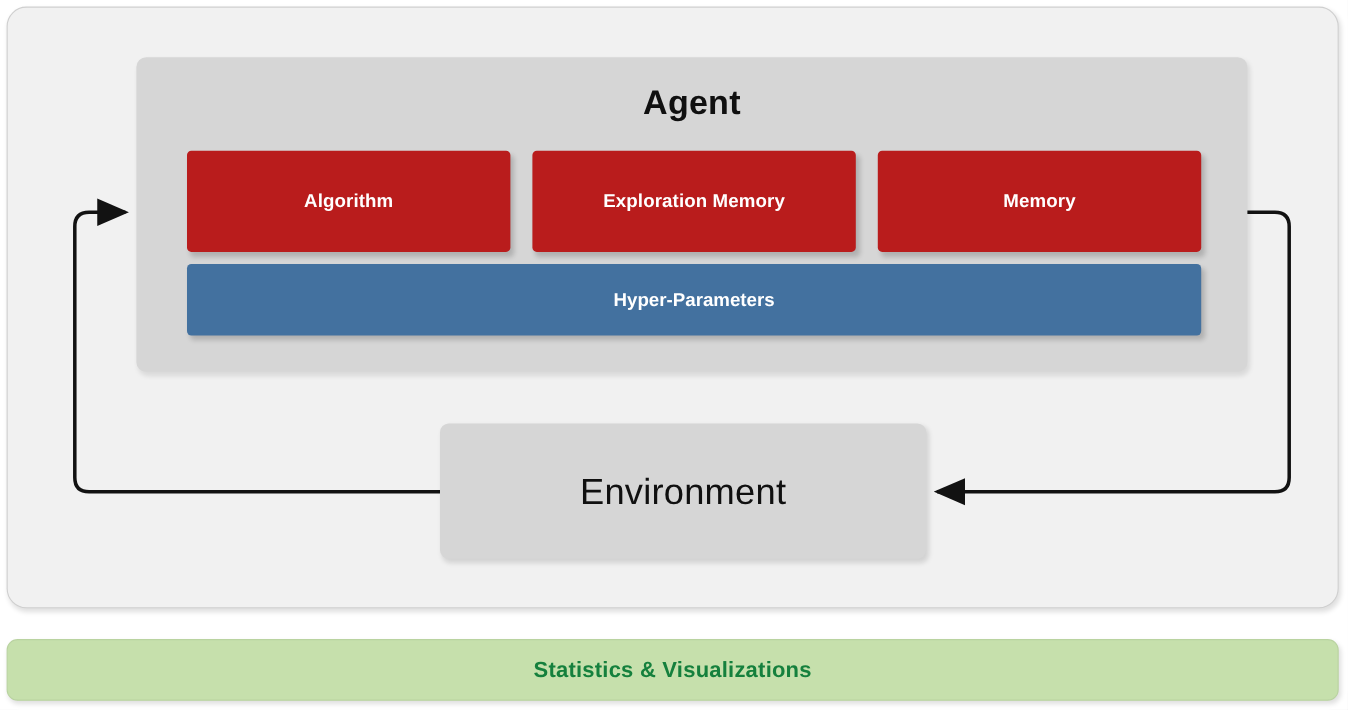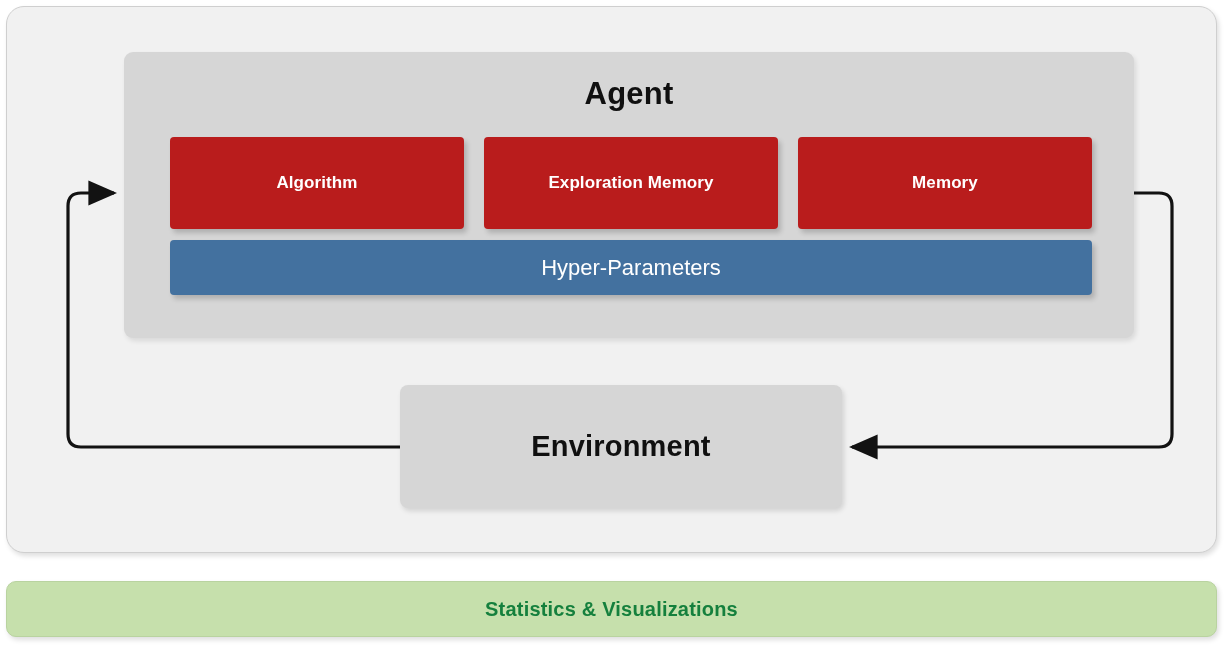--- a/index.html
+++ b/index.html
@@ -84,51 +84,51 @@
     box-shadow: 3px 4px 5px rgba(0,0,0,0.18);
     letter-spacing: 0.1px;
   }
 
   
   .hyper-bar {
     position: absolute;
     left: 46px;
     top: 188px;         
     width: 922px;
-    height: 55px;
+    height: 65px;
     background: #43719f;
     border-radius: 4px;
     display: flex;
     align-items: center;
     justify-content: center;
     color: #ffffff;
-    font-size: 22px;
-    font-weight: normal;
+    font-size: 17px;
+    font-weight: bold;
     box-shadow: 3px 4px 5px rgba(0,0,0,0.18);
     box-sizing: border-box;
   }
 
   
   .environment-box {
     position: absolute;
     left: 400px;
     top: 385px;
     width: 442px;
     height: 123px;
     background: #d6d6d6;
     border-radius: 8px;
     display: flex;
     align-items: center;
     justify-content: center;
     box-shadow: 2px 3px 5px rgba(0,0,0,0.13);
     box-sizing: border-box;
   }
   .environment-label {
-    font-size: 29px;
-    font-weight: bold;
+    font-size: 33px;
+    font-weight: normal;
     color: #101010;
     letter-spacing: 0.2px;
   }
 
   
   .arrows-svg {
     position: absolute;
     left: 0;
     top: 0;
     width: 1225px;

